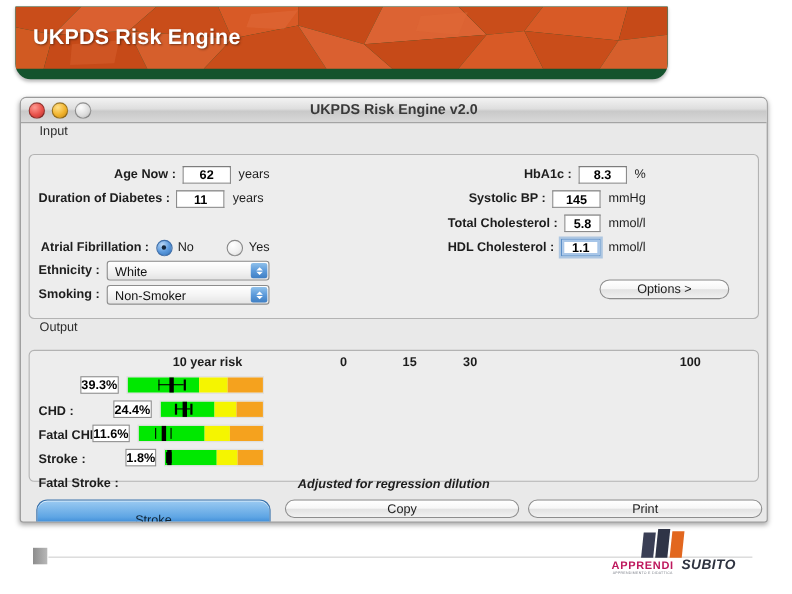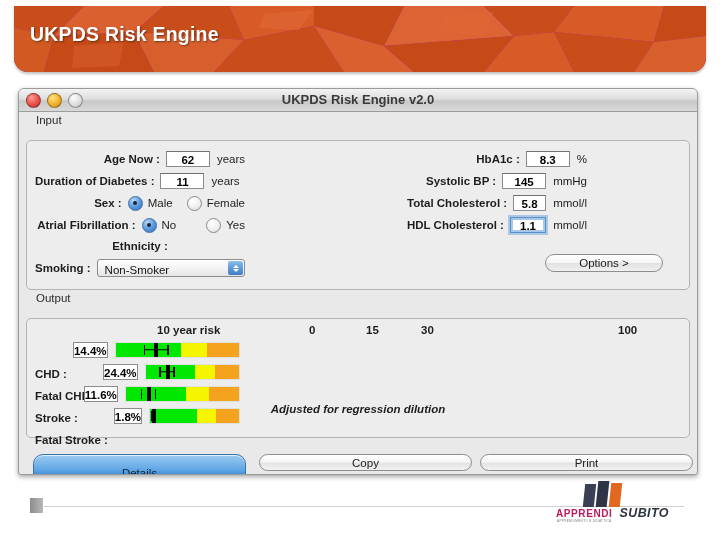--- a/index.html
+++ b/index.html
@@ -12,22 +12,22 @@
   #slide {
     position: relative;
     width: 720px; height: 540px;
     background: #ffffff;
   }
 
   
   .banner {
     position: absolute;
     left: 14px; top: 6px;
-    width: 692px; height: 66px;
-    background: #a21caf;
+    width: 593px; height: 66px;
+    background: #14532d;
     border-radius: 0 0 14px 14px;
     overflow: hidden;
     box-shadow: 0 2px 3px rgba(0,0,0,0.25);
   }
   .banner .facets { position:absolute; inset:0; }
   .banner-title {
     position: absolute;
     left: 16px; top: 17px;
     color: #ffffff;
     font-size: 19.5px;
@@ -290,46 +290,42 @@
           <span class="tfield">62</span>
           <span class="unit">years</span>
         </div>
 
         <div class="formrow" style="left:8px; top:31px; width:210px; justify-content:flex-start;">
           <span class="lbl">Duration of Diabetes :</span>
           <span class="tfield">11</span>
           <span class="unit">years</span>
         </div>
 
-        <div class="formrow" style="left:8px; top:53px; width:210px; justify-content:flex-end;">
-          <span class="lbl">Sex :</span>
-          <span class="radio-wrap">
-            <span class="radio on"></span>
-            <span class="radio-label">Male</span>
-          </span>
-          <span class="radio-wrap" style="margin-left:14px;">
-            <span class="radio"></span>
-            <span class="radio-label">Female</span>
-          </span>
-        </div>
 
         <div class="formrow" style="left:8px; top:75px; width:210px; justify-content:flex-end;">
           <span class="lbl">Atrial Fibrillation :</span>
           <span class="radio-wrap">
             <span class="radio on"></span>
             <span class="radio-label">No</span>
           </span>
           <span class="radio-wrap" style="margin-left:30px;">
             <span class="radio"></span>
             <span class="radio-label">Yes</span>
           </span>
         </div>
 
         <div class="formrow" style="left:8px; top:96px; width:210px; justify-content:center;">
           <span class="lbl">Ethnicity :</span>
+          <span class="popup">
+            <span class="ptext">White</span>
+            <span class="parrow">
+                <i class="up"></i>
+                <i class="dn"></i>
+              </span>
+          </span>
         </div>
 
         <div class="formrow" style="left:8px; top:118px; width:210px; justify-content:flex-end;">
           <span class="lbl">Smoking :</span>
           <span class="popup">
             <span class="ptext">Non-Smoker</span>
             <span class="parrow">
                 <i class="up"></i>
                 <i class="dn"></i>
               </span>
@@ -367,21 +363,21 @@
       <div class="group output-group">
 
         <div class="scale-label" style="left:130px; top:5px;">10 year risk</div>
         <div class="tick" style="left:282px; top:5px;">0</div>
         <div class="tick" style="left:339px; top:5px;">15</div>
         <div class="tick" style="left:394px; top:5px;">30</div>
         <div class="tick" style="left:591px; top:5px;">100</div>
 
         <div class="outrow" style="left:8px; top:22px; width:205px; justify-content:flex-end;">
           <span class="outlbl">CHD :</span>
-          <span class="outval">14.4%</span>
+          <span class="outval">39.3%</span>
           <span class="bar">
             <span class="seg" style="left:0;      width:52.8%; background:#00e800;"></span>
             <span class="seg" style="left:52.8%;  width:21.1%; background:#f5f500;"></span>
             <span class="seg" style="left:73.9%;  width:31.7%; background:#f5a21e;"></span>
 
             <span class="whisk" style="left:22.7%; width:19.3%;"></span>
             <span class="cap" style="left:22.7%;"></span>
             <span class="cap" style="left:41.7%;"></span>
             <span class="marker" style="left:30.9%;"></span>
           </span>
@@ -423,24 +419,24 @@
             <span class="seg" style="left:0;      width:52.8%; background:#00e800;"></span>
             <span class="seg" style="left:52.8%;  width:21.1%; background:#f5f500;"></span>
             <span class="seg" style="left:73.9%;  width:31.7%; background:#f5a21e;"></span>
 
             <span class="cap" style="left:1.3%;"></span>
             <span class="cap" style="left:4.8%;"></span>
             <span class="marker" style="left:2.2%;"></span>
           </span>
         </div>
 
-        <div class="note" style="top:84px;">Adjusted for regression dilution</div>
+        <div class="note" style="top:116px;">Adjusted for regression dilution</div>
       </div>
 
-      <div class="btn primary" style="left:14px; top:340px; width:213px; height:38px; line-height:37px;">Details</div>
+      <div class="btn primary" style="left:14px; top:340px; width:213px; height:38px; line-height:37px;">Stroke</div>
       <div class="btn" style="left:240px; top:340px; width:213px; height:17px; line-height:16px;">Copy</div>
 
       <div class="btn" style="left:461px; top:340px; width:213px; height:17px; line-height:16px;">Print</div>
 
     </div>
   </div>
 
   <div class="foot-square"></div>
   <div class="foot-rule"></div>
 

